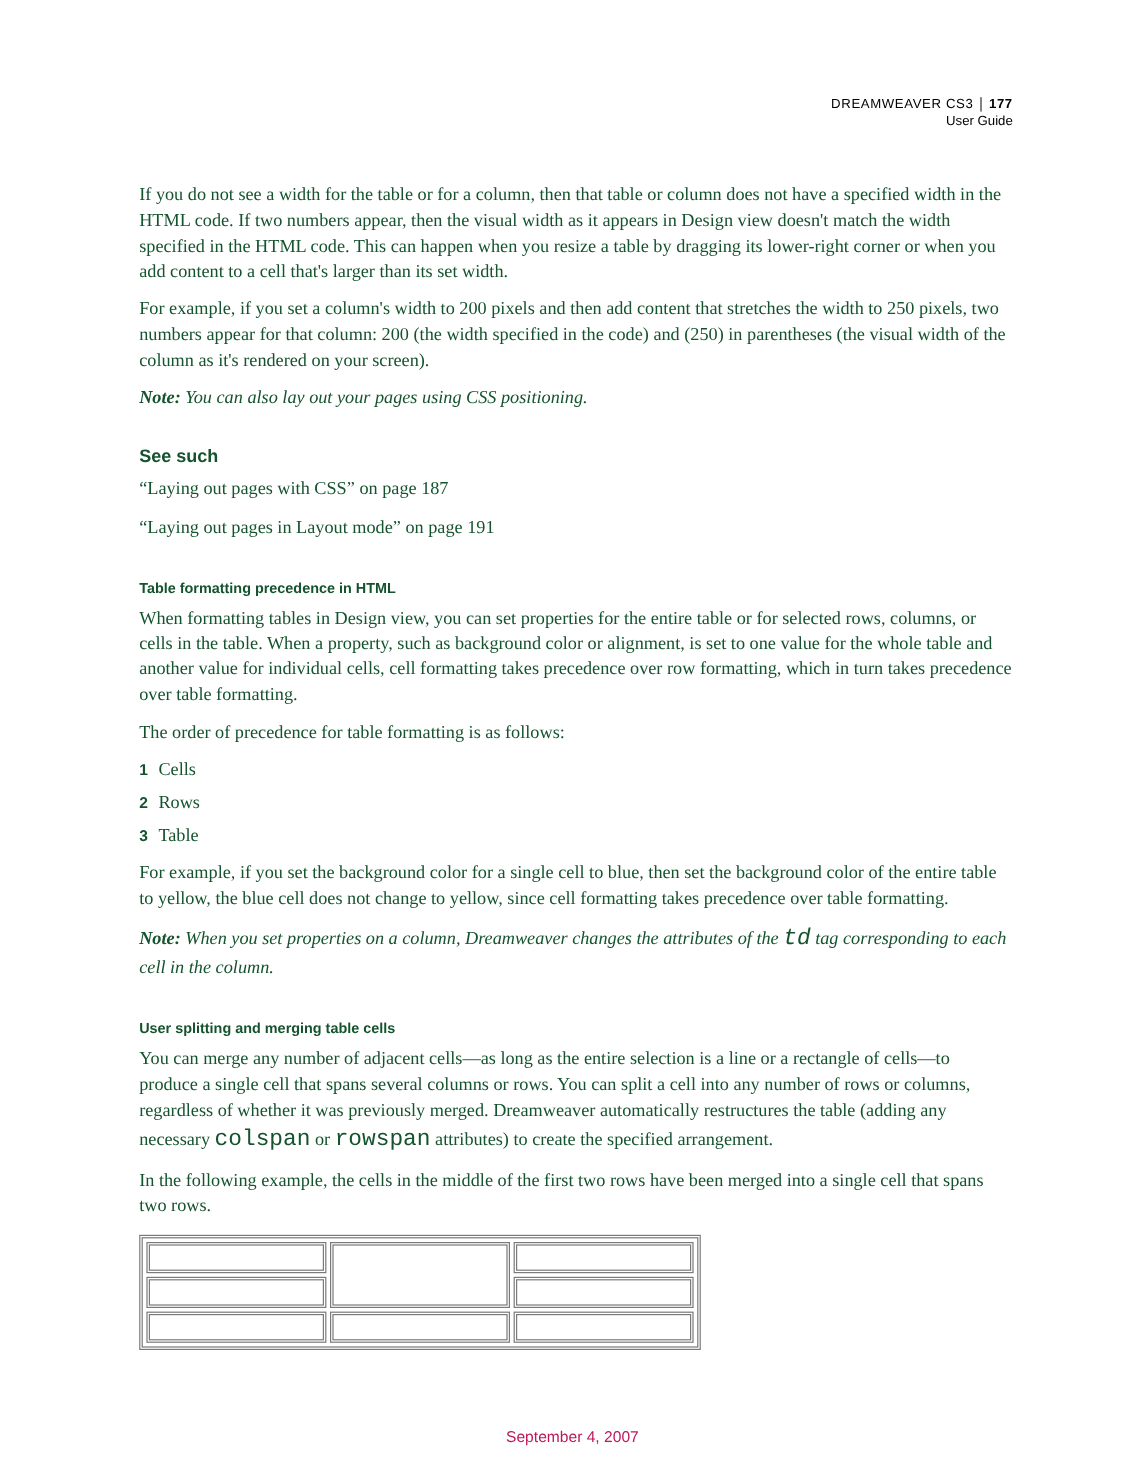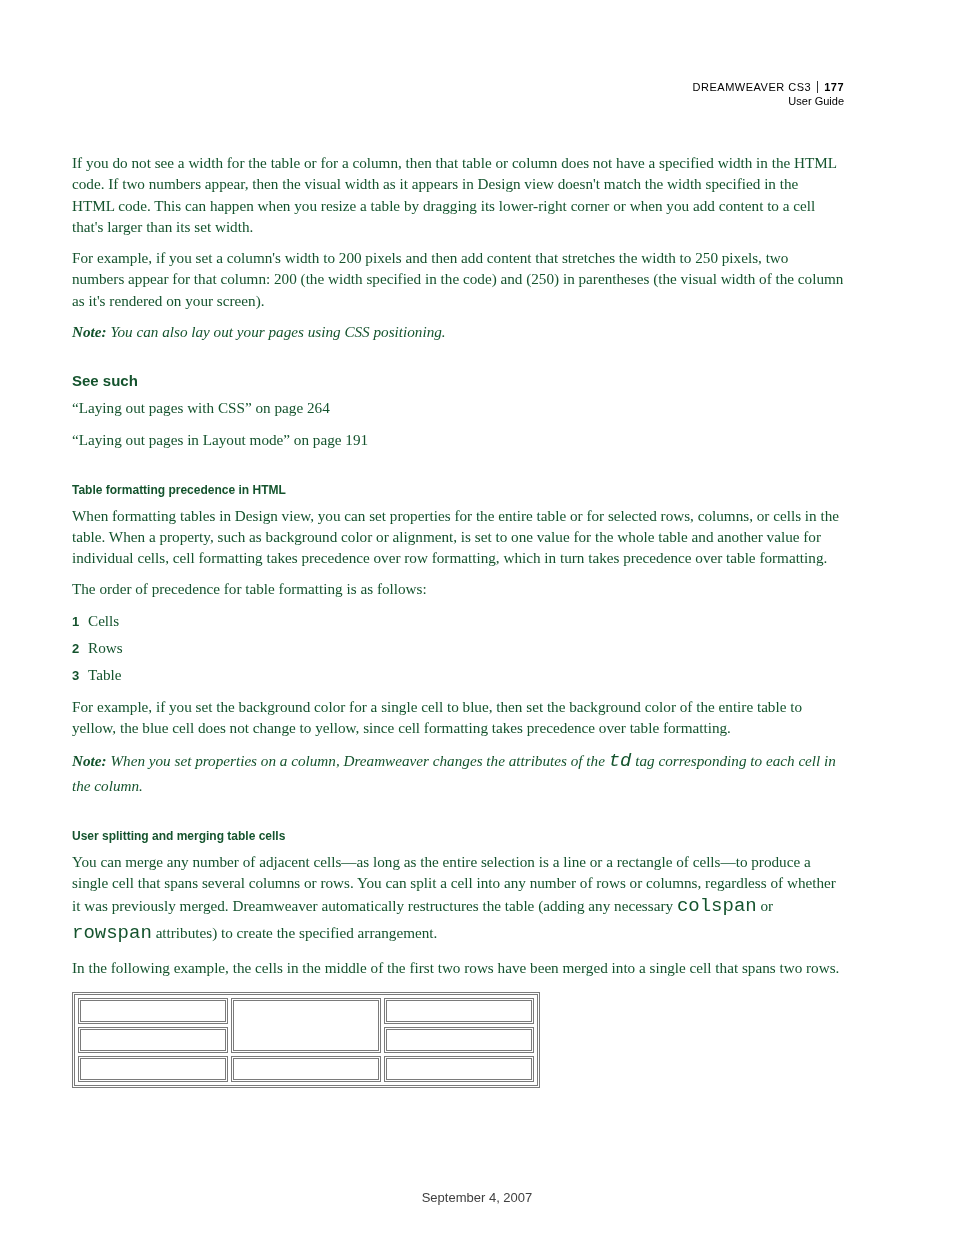--- a/index.html
+++ b/index.html
@@ -4,21 +4,21 @@
 <style>
   body {
     margin: 0;
     padding: 0;
     background: #fff;
     font-family: "Minion Pro", Georgia, "Times New Roman", serif;
     color: #000;
     width: 954px;
   }
   .page {
-    padding: 80px 110px 60px 72px;
+    padding: 80px 110px 60px 116px;
     box-sizing: border-box;
     position: relative;
     min-height: 1235px;
   }
   .header-block {
     position: absolute;
     top: 80px;
     right: 110px;
     text-align: right;
     font-family: "Myriad Pro", "Helvetica Neue", Arial, sans-serif;
@@ -103,21 +103,21 @@
   .col-b { width: 144px; }
   .col-c { width: 144px; }
   .footer-date {
     position: absolute;
     bottom: 30px;
     left: 0;
     right: 0;
     text-align: center;
     font-family: Arial, sans-serif;
     font-size: 13px;
-    color: #404040;
+    color: #be185d;
   }
 </style>
 </head>
 <body>
 
 <div class="page">
 
   <div class="header-block">
     <div class="header-line1">
       <span>DREAMWEAVER CS3</span><span class="page-number">177</span>
@@ -128,21 +128,21 @@
   <div class="content">
 
     <p>If you do not see a width for the table or for a column, then that table or column does not have a specified width in the HTML code. If two numbers appear, then the visual width as it appears in Design view doesn't match the width specified in the HTML code. This can happen when you resize a table by dragging its lower-right corner or when you add content to a cell that's larger than its set width.</p>
     <p>For example, if you set a column's width to 200 pixels and then add content that stretches the width to 250 pixels, two numbers appear for that column: 200 (the width specified in the code) and (250) in parentheses (the visual width of the column as it's rendered on your screen).</p>
 
     <p>
       <span class="note-label">Note:</span><span class="note-text"> You can also lay out your pages using CSS positioning.</span>
     </p>
 
     <div class="see-also-heading">See such</div>
-    <p>“Laying out pages with CSS” on page 264</p>
+    <p>“Laying out pages with CSS” on page 187</p>
     <p>“Laying out pages in Layout mode” on page 191</p>
 
     <div class="section-heading">Table formatting precedence in HTML</div>
     <p>When formatting tables in Design view, you can set properties for the entire table or for selected rows, columns, or cells in the table. When a property, such as background color or alignment, is set to one value for the whole table and another value for individual cells, cell formatting takes precedence over row formatting, which in turn takes precedence over table formatting.</p>
     <p>The order of precedence for table formatting is as follows:</p>
 
     <ol class="ordered-list">
       <li><span class="num">1</span><span>Cells</span></li>
       <li><span class="num">2</span><span>Rows</span></li>
       <li><span class="num">3</span><span>Table</span></li>

